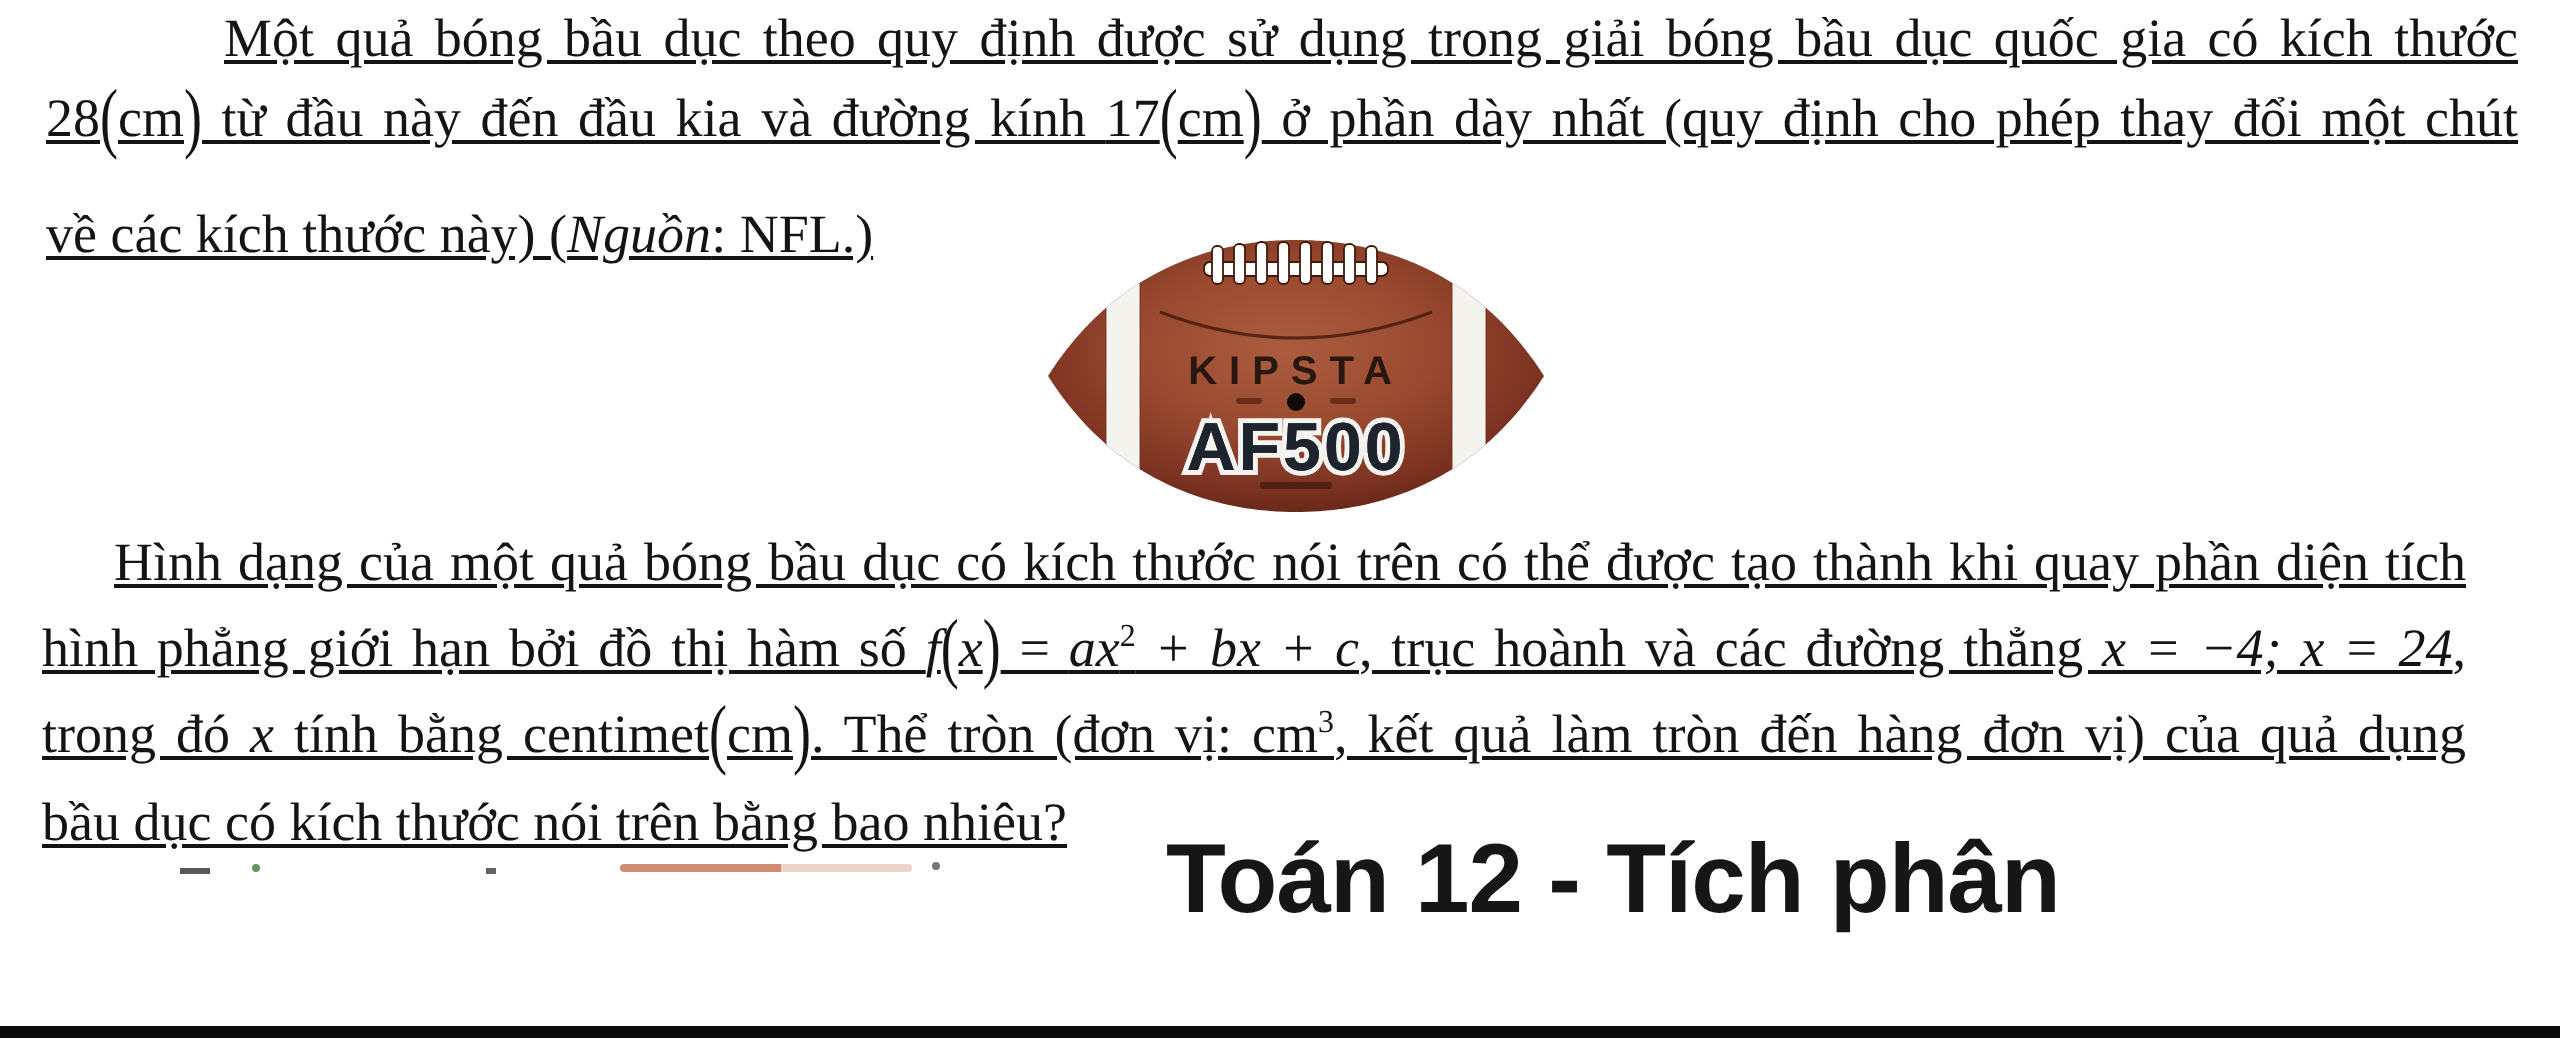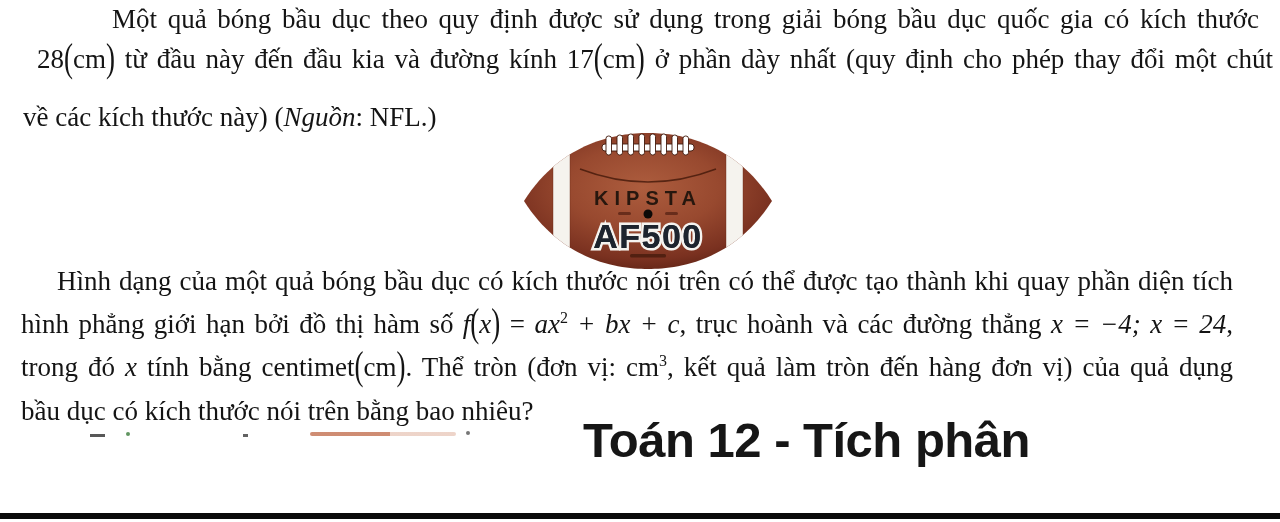--- a/index.html
+++ b/index.html
@@ -1,51 +1,51 @@
 <!DOCTYPE html>
 <html><head>
 <meta charset="utf-8">
 <style>
   html,body { margin:0; padding:0; background:#ffffff; }
   .page {
     position:relative; width:1280px; height:522px; background:#ffffff;
     font-family:"Liberation Serif", serif; color:#141414; overflow:hidden;
   }
-  .line { position:absolute; font-size:27px; line-height:34px; white-space:nowrap; }
+  .line { position:absolute; font-size:27px; line-height:34px; white-space:nowrap;text-decoration:underline; }
   .just { white-space:normal; text-align:justify; text-align-last:justify; }
   .it { font-style:italic; }
   .mvar { font-style:italic; font-family:"Liberation Serif", serif; }
   .bigp { display:inline-block; transform:scaleY(1.45); transform-origin:center 55%; font-style:normal; }
   .sup { font-size:16px; position:relative; top:-10px; }
   .title {
     position:absolute; left:583px; top:413px;
     font-family:Liberation Sans, sans-serif; font-weight:700;
     font-size:49px; line-height:54px; color:#161616; letter-spacing:-0.5px;
     white-space:nowrap;
   }
-  .ball-wrap { position:absolute; left:522px; top:129px; width:252px; height:144px; }
+  .ball-wrap { position:absolute; left:522px; top:116px; width:252px; height:144px; }
   .bottom-bar { position:absolute; left:0; top:513px; width:1280px; height:6px; background:#0b0b0b; }
   
   .mark { position:absolute; }
   .mk-dash1 { left:90px; top:434px; width:15px; height:3px; background:#2e2e2e; opacity:.8; }
   .mk-green { left:126px; top:432px; width:4px; height:4px; border-radius:50%; background:#3a7a3a; opacity:.8; }
   .mk-dot2 { left:243px; top:434px; width:5px; height:3px; background:#2e2e2e; opacity:.75; }
   .mk-orange { left:310px; top:432px; width:146px; height:4px;
     background:linear-gradient(90deg, rgba(186,92,56,.7) 0 55%, rgba(216,160,136,.45) 55% 100%);
     border-radius:2px; }
   .mk-dot3 { left:466px; top:431px; width:4px; height:4px; background:#3c3c3c; opacity:.7; border-radius:50%; }
 </style>
 </head>
 <body>
 
 <div class="page">
 
   <div class="line just" style="left:112px; top:2px; width:1147px;">Một quả bóng bầu dục theo quy định được sử dụng trong giải bóng bầu dục quốc gia có kích thước</div>
 
-  <div class="line just" style="left:23px; top:42px; width:1236px;margin-left:14px;">
+  <div class="line just" style="left:23px; top:42px; width:1236px;">
     <span>28</span><span class="bigp">(</span><span>cm</span><span class="bigp">)</span><span> từ đầu này đến đầu kia và đường kính </span><span>17</span><span class="bigp">(</span><span>cm</span><span class="bigp">)</span><span> ở phần dày nhất (quy định cho phép thay đổi một chút</span>
   </div>
 
   <div class="line" style="left:23px; top:100px;">
     <span>về các kích thước này) (</span><span class="it">Nguồn</span><span>: NFL.)</span>
   </div>
 
   <div class="ball-wrap">
     <svg width="252" height="144" viewBox="0 0 252 144">
       <defs>

